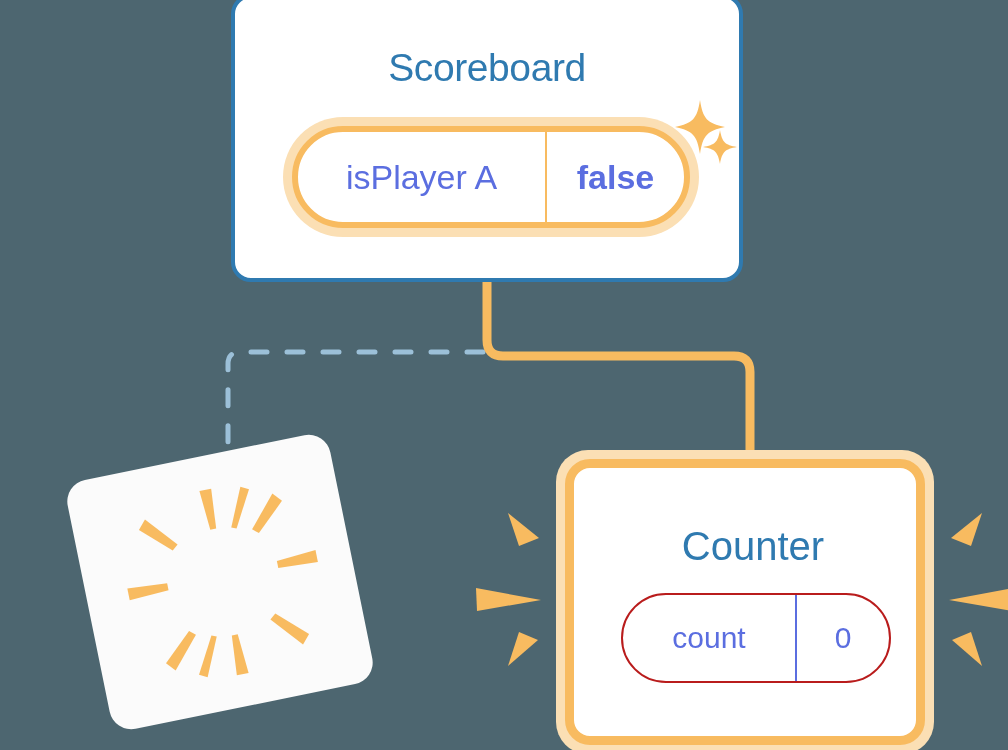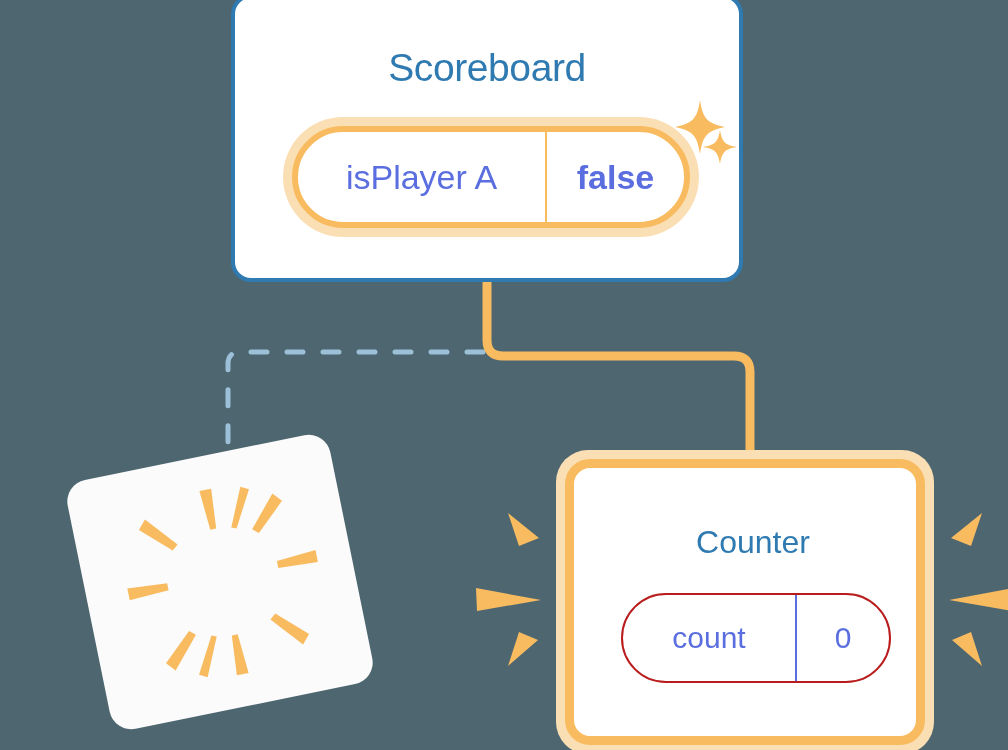--- a/index.html
+++ b/index.html
@@ -132,21 +132,21 @@
     background: #ffffff;
     border: 9px solid #f8bb60;
     box-sizing: border-box;
   }
   .counter-title {
     position: absolute;
     left: 16px;
     right: 0;
     top: 56px;
     text-align: center;
-    font-size: 32px;
+    font-size: 40px;
     color: #2f7ab0;
     white-space: nowrap;
   }
   .ct-pill {
     position: absolute;
     left: 47px;
     top: 125px;
     width: 270px;
     height: 90px;
     border-radius: 45px;

